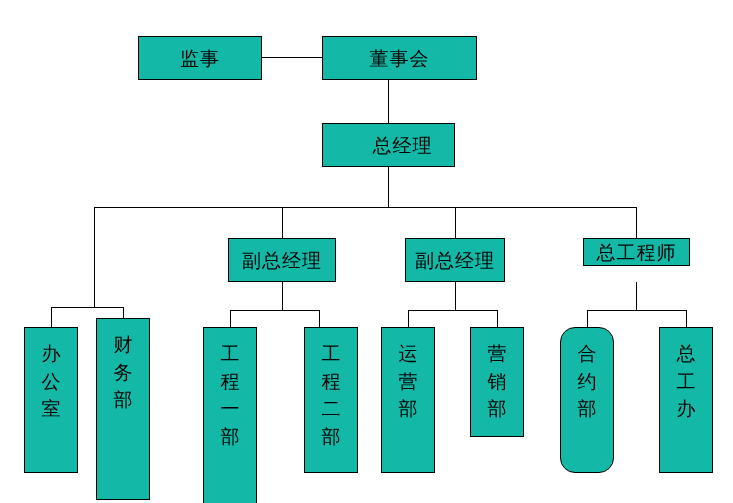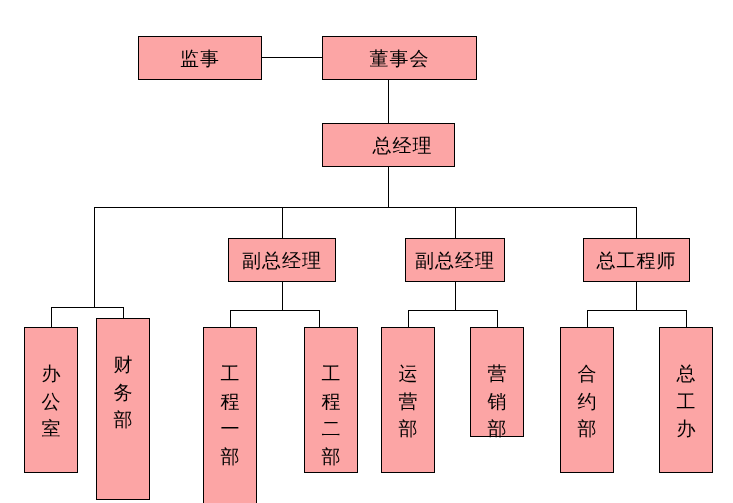--- a/index.html
+++ b/index.html
@@ -12,36 +12,36 @@
     width: 733px;
     height: 503px;
     background: #ffffff;
     font-family: "DejaVu Sans", "Liberation Sans", sans-serif;
     overflow: hidden;
   }
   .node {
     position: absolute;
     box-sizing: border-box;
     border: 1px solid #000000;
-    background: #fca5a5;
+    background: #14b8a6;
     display: flex;
     align-items: center;
     justify-content: center;
     color: #000000;
   }
   
   .node.horiz {
     font-size: 19px;
     letter-spacing: 1px;
     line-height: 1;
   }
   
   .node.vert {
     align-items: flex-start;
-    padding-top: 32px;
+    padding-top: 12px;
   }
   .vert-label {
     display: block;
     font-size: 19px;
     line-height: 1.45;
     text-align: center;
     width: 1em;
     word-break: break-all;
     white-space: normal;
     letter-spacing: 0;
@@ -84,21 +84,21 @@
   <div class="conn v" style="left:636px; top:207px; height:31px;"></div>
 
   <div class="node horiz" style="left:228px; top:238px; width:108px; height:44px;">
     <span>副总经理</span>
   </div>
 
   <div class="node horiz" style="left:405px; top:238px; width:100px; height:44px;">
     <span>副总经理</span>
   </div>
 
-  <div class="node horiz" style="left:583px; top:238px; width:107px; height:44px;">
+  <div class="node horiz" style="left:583px; top:238px; width:107px; height:28px;">
     <span>总工程师</span>
   </div>
 
   <div class="conn h" style="left:51px; top:307px; width:72px;"></div>
   <div class="conn v" style="left:51px; top:307px; height:20px;"></div>
   <div class="conn v" style="left:123px; top:307px; height:20px;"></div>
 
   <div class="conn v" style="left:282px; top:282px; height:28px;"></div>
   <div class="conn h" style="left:230px; top:310px; width:89px;"></div>
   <div class="conn v" style="left:230px; top:310px; height:17px;"></div>
@@ -131,21 +131,21 @@
   </div>
 
   <div class="node vert" style="left:381px; top:327px; width:54px; height:146px;">
     <span class="vert-label">运营部</span>
   </div>
 
   <div class="node vert" style="left:470px; top:327px; width:54px; height:110px;">
     <span class="vert-label">营销部</span>
   </div>
 
-  <div class="node vert" style="left:560px; top:327px; width:54px; height:146px;">
+  <div class="node vert" style="left:560px; top:327px; width:54px; height:146px;border-radius:15px;">
     <span class="vert-label">合约部</span>
   </div>
 
   <div class="node vert" style="left:659px; top:327px; width:54px; height:146px;">
     <span class="vert-label">总工办</span>
   </div>
 
 </div>
 
 </body></html>

